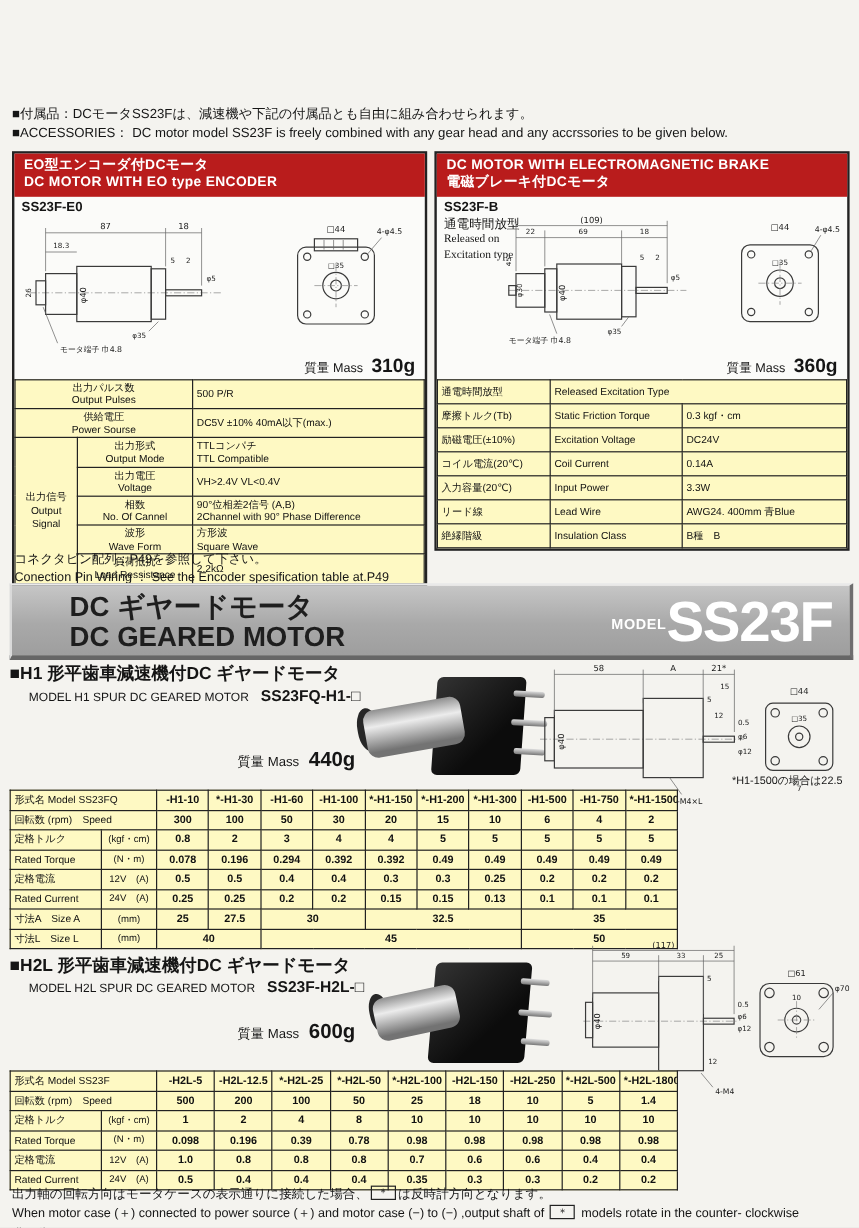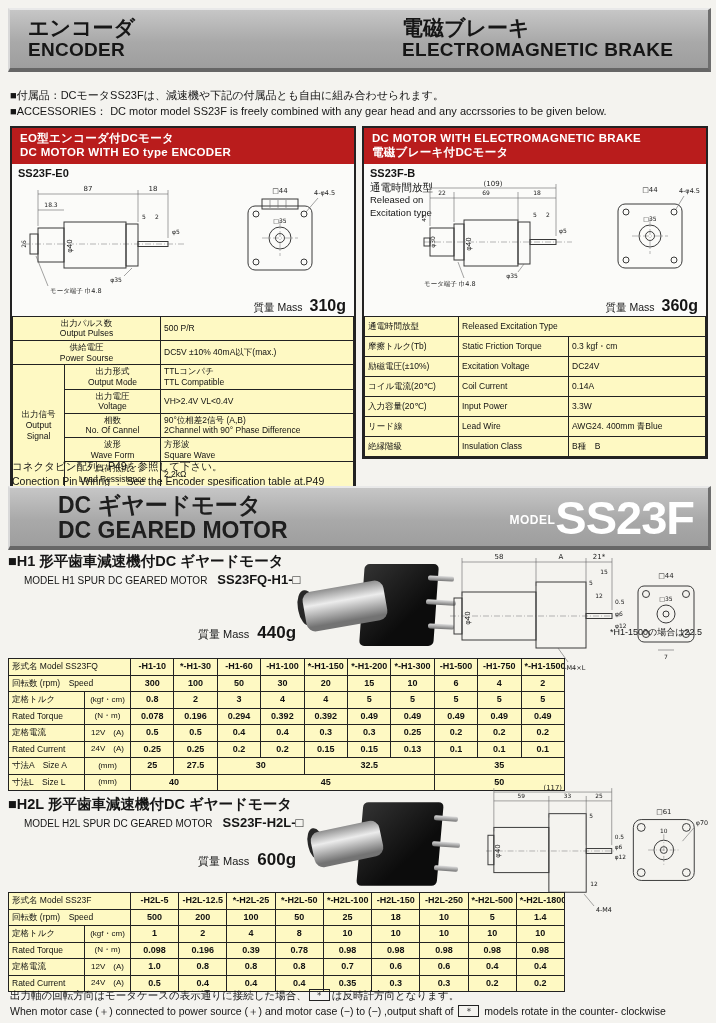--- a/index.html
+++ b/index.html
@@ -28,21 +28,21 @@
   .footer{position:absolute;top:988px;left:10px;width:700px;font-size:10.5px;line-height:1.5;}
   .starbox{display:inline-block;border:1px solid #222;font-size:9px;line-height:10px;
            padding:0 5px;margin:0 2px;vertical-align:1px;}
   
   .panels{position:absolute;top:126px;left:10px;width:698px;display:flex;gap:6px;align-items:flex-start;}
   .panel{width:346px;border:2px solid #222;background:#fbfbf9;box-sizing:border-box;}
   .panel-header{background:#b91c1c;color:#fff;padding:3px 8px 4px;font-size:11.5px;font-weight:bold;line-height:1.25;letter-spacing:.3px;}
   .panel-body{position:relative;height:152px;}
   .model-label{position:absolute;left:6px;top:3px;font-size:11px;font-weight:bold;}
   .type-block{position:absolute;left:6px;top:17px;font-size:10.5px;line-height:1.3;}
-  .type-block .en{font-size:9.5px;}
+  .type-block .en{font-size:9.5px;font-family:Liberation Serif, serif;}
   .mass{position:absolute;right:8px;bottom:1px;white-space:nowrap;}
   .mass .lab{font-size:10.5px;}
   .mass .val{font-size:16px;font-weight:bold;margin-left:7px;}
   
   table{border-collapse:collapse;table-layout:fixed;background:#fef9c3;}
   td{border:1px solid #222;padding:1px 3px;line-height:1.25;color:#111;overflow:hidden;}
   .spec-table{width:100%;font-size:8.5px;}
   .spec-table td{height:17px;}
   td.c{text-align:center;}
   td.l{text-align:left;}
@@ -51,21 +51,21 @@
   .perf-table{position:absolute;left:0;width:557px;font-size:8.5px;}
   .perf-table td{height:13.5px;white-space:nowrap;}
   
   .gear-section{position:absolute;left:8px;width:700px;}
   .h1-section{top:552px;height:240px;}
   .h2l-section{top:790px;height:198px;}
   .sec-head{font-size:14.5px;font-weight:bold;}
   .sec-sub{margin:1px 0 0 16px;font-size:10px;}
   .sec-sub .model{font-size:13px;font-weight:bold;margin-left:10px;}
   .sec-note{position:absolute;right:6px;font-size:9px;}
-  .h1-section .sec-note{top:74px;text-align:right;}
+  .h1-section .sec-note{top:92px;text-align:right;}
   .gmass{position:absolute;white-space:nowrap;}
   .gmass .lab{font-size:11px;}
   .gmass .val{font-size:17px;font-weight:bold;margin-left:8px;}
   
   .photo{position:absolute;}
   .gearblock{position:absolute;background:linear-gradient(135deg,#333,#0c0c0c 65%);border-radius:5px;}
   .pin{position:absolute;height:5px;background:linear-gradient(180deg,#ddd,#777);border-radius:2px;}
   .motorcyl{position:absolute;border-radius:9px;background:linear-gradient(180deg,#8f8f8f,#ececec 35%,#737373 88%);}
   .endcap{position:absolute;background:#272727;border-radius:50% / 46%;}
   
@@ -77,30 +77,20 @@
   svg.draw text.s6{font-size:6px;}
   svg.draw text.s65{font-size:6.5px;}
   svg.draw text.st{text-anchor:start;}
   svg.draw text.en{text-anchor:end;}
 </style>
 </head>
 <body>
 
 <div class="page">
 
-  <div class="banner top-banner">
-    <div class="col l">
-      <div class="ban-jp">エンコーダ</div>
-      <div class="ban-en">ENCODER</div>
-    </div>
-    <div class="col r">
-      <div class="ban-jp">電磁ブレーキ</div>
-      <div class="ban-en">ELECTROMAGNETIC BRAKE</div>
-    </div>
-  </div>
 
   <div class="accessories">
     <div>■付属品：DCモータSS23Fは、減速機や下記の付属品とも自由に組み合わせられます。</div>
     <div>■ACCESSORIES： DC motor model SS23F is freely combined with any gear head and any accrssories to be given below.</div>
   </div>
 
   <div class="panels">
 
     <section class="panel">
       <div class="panel-header">

